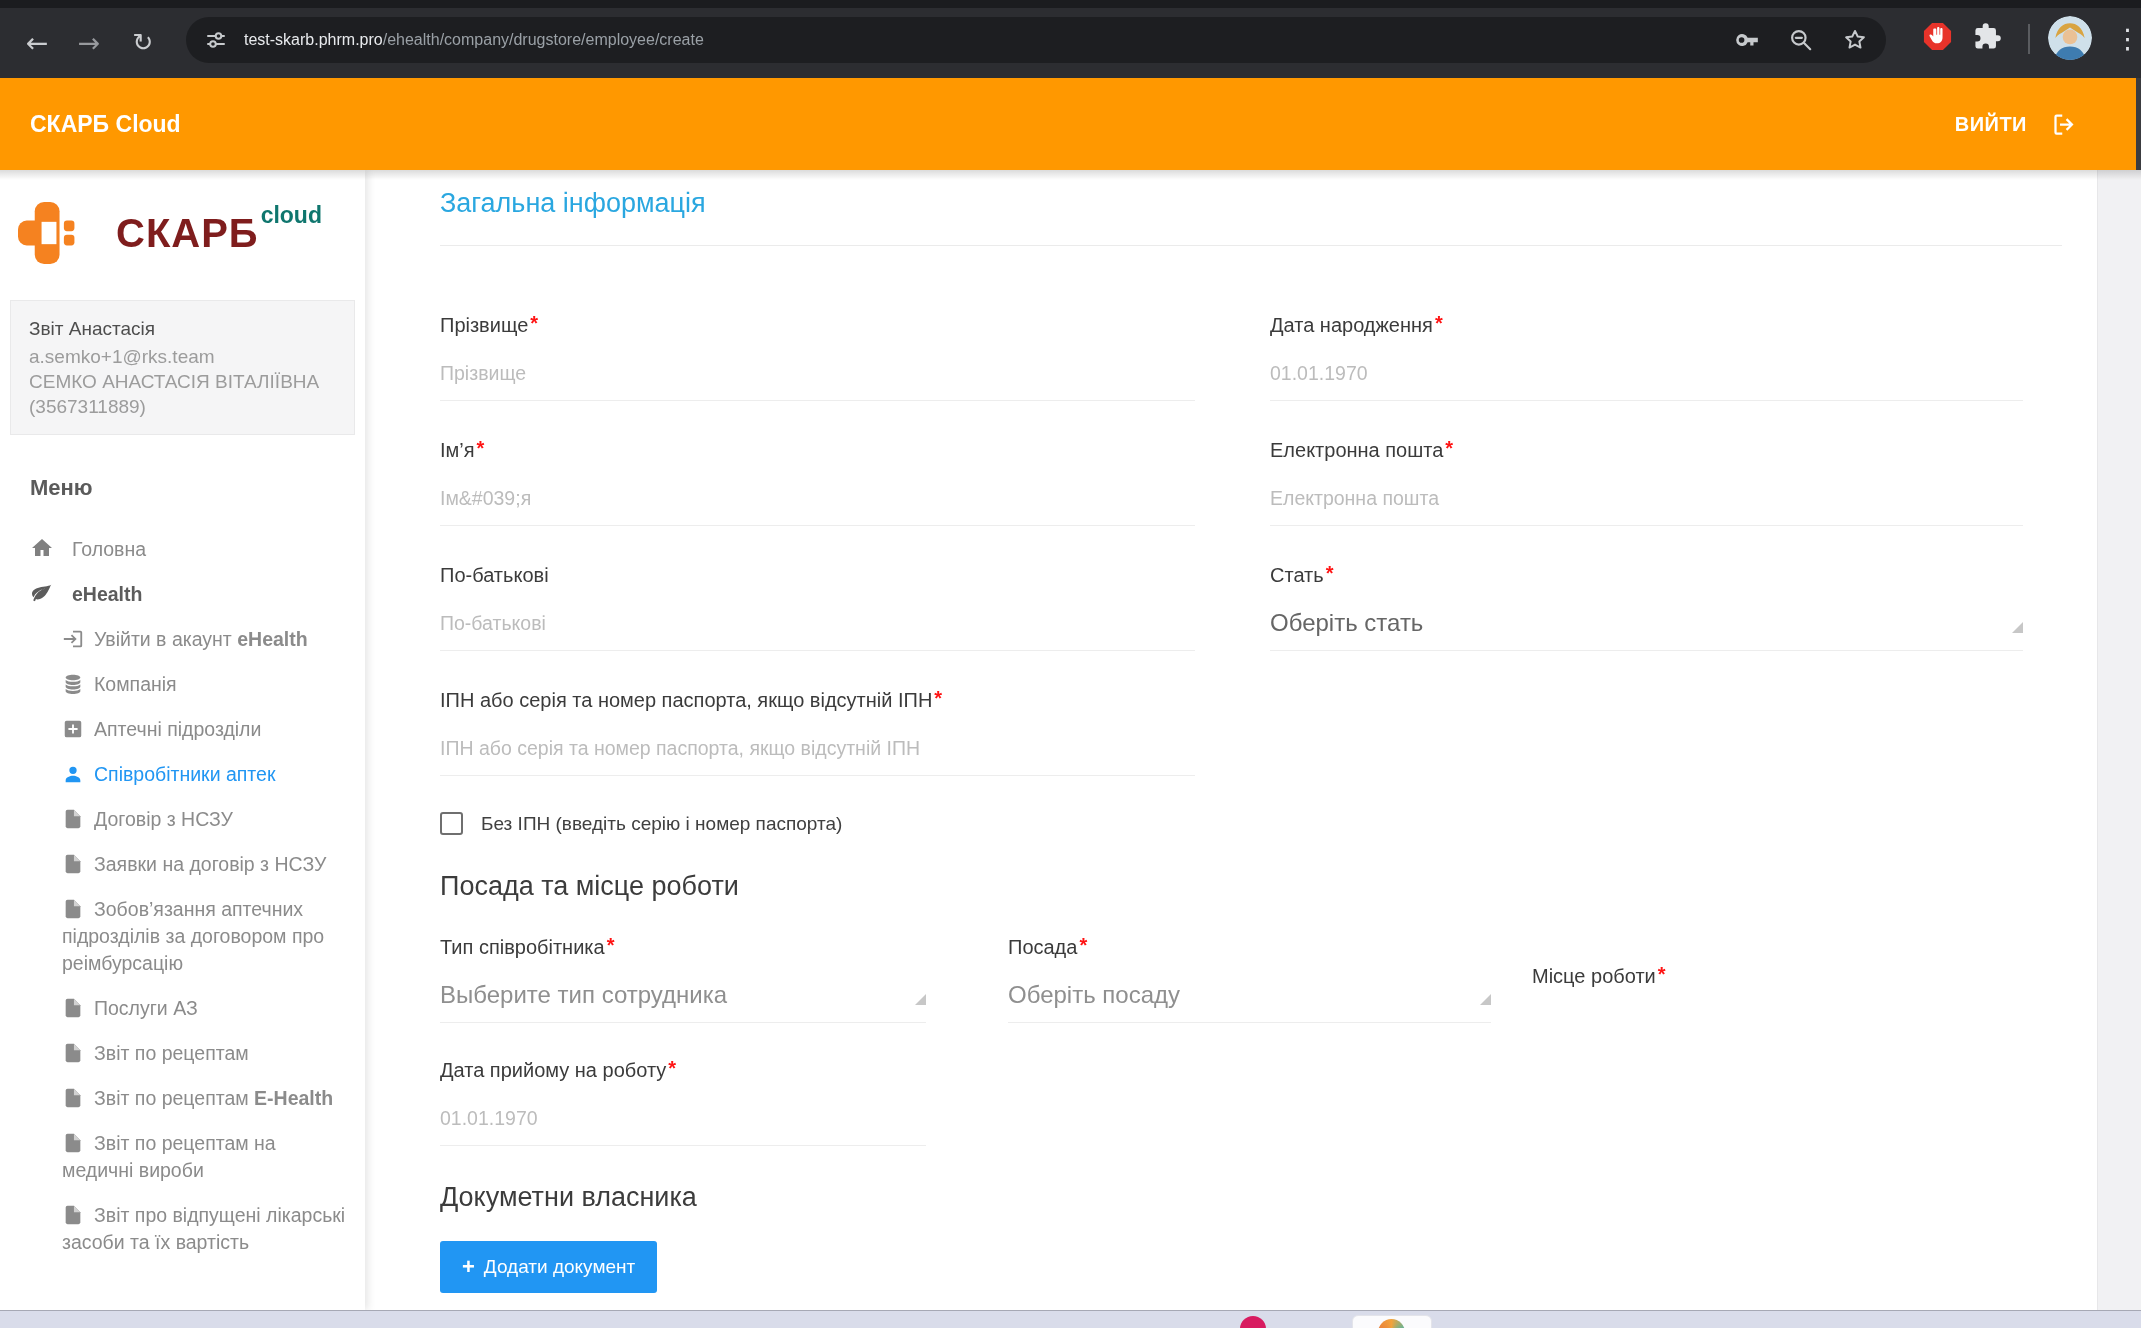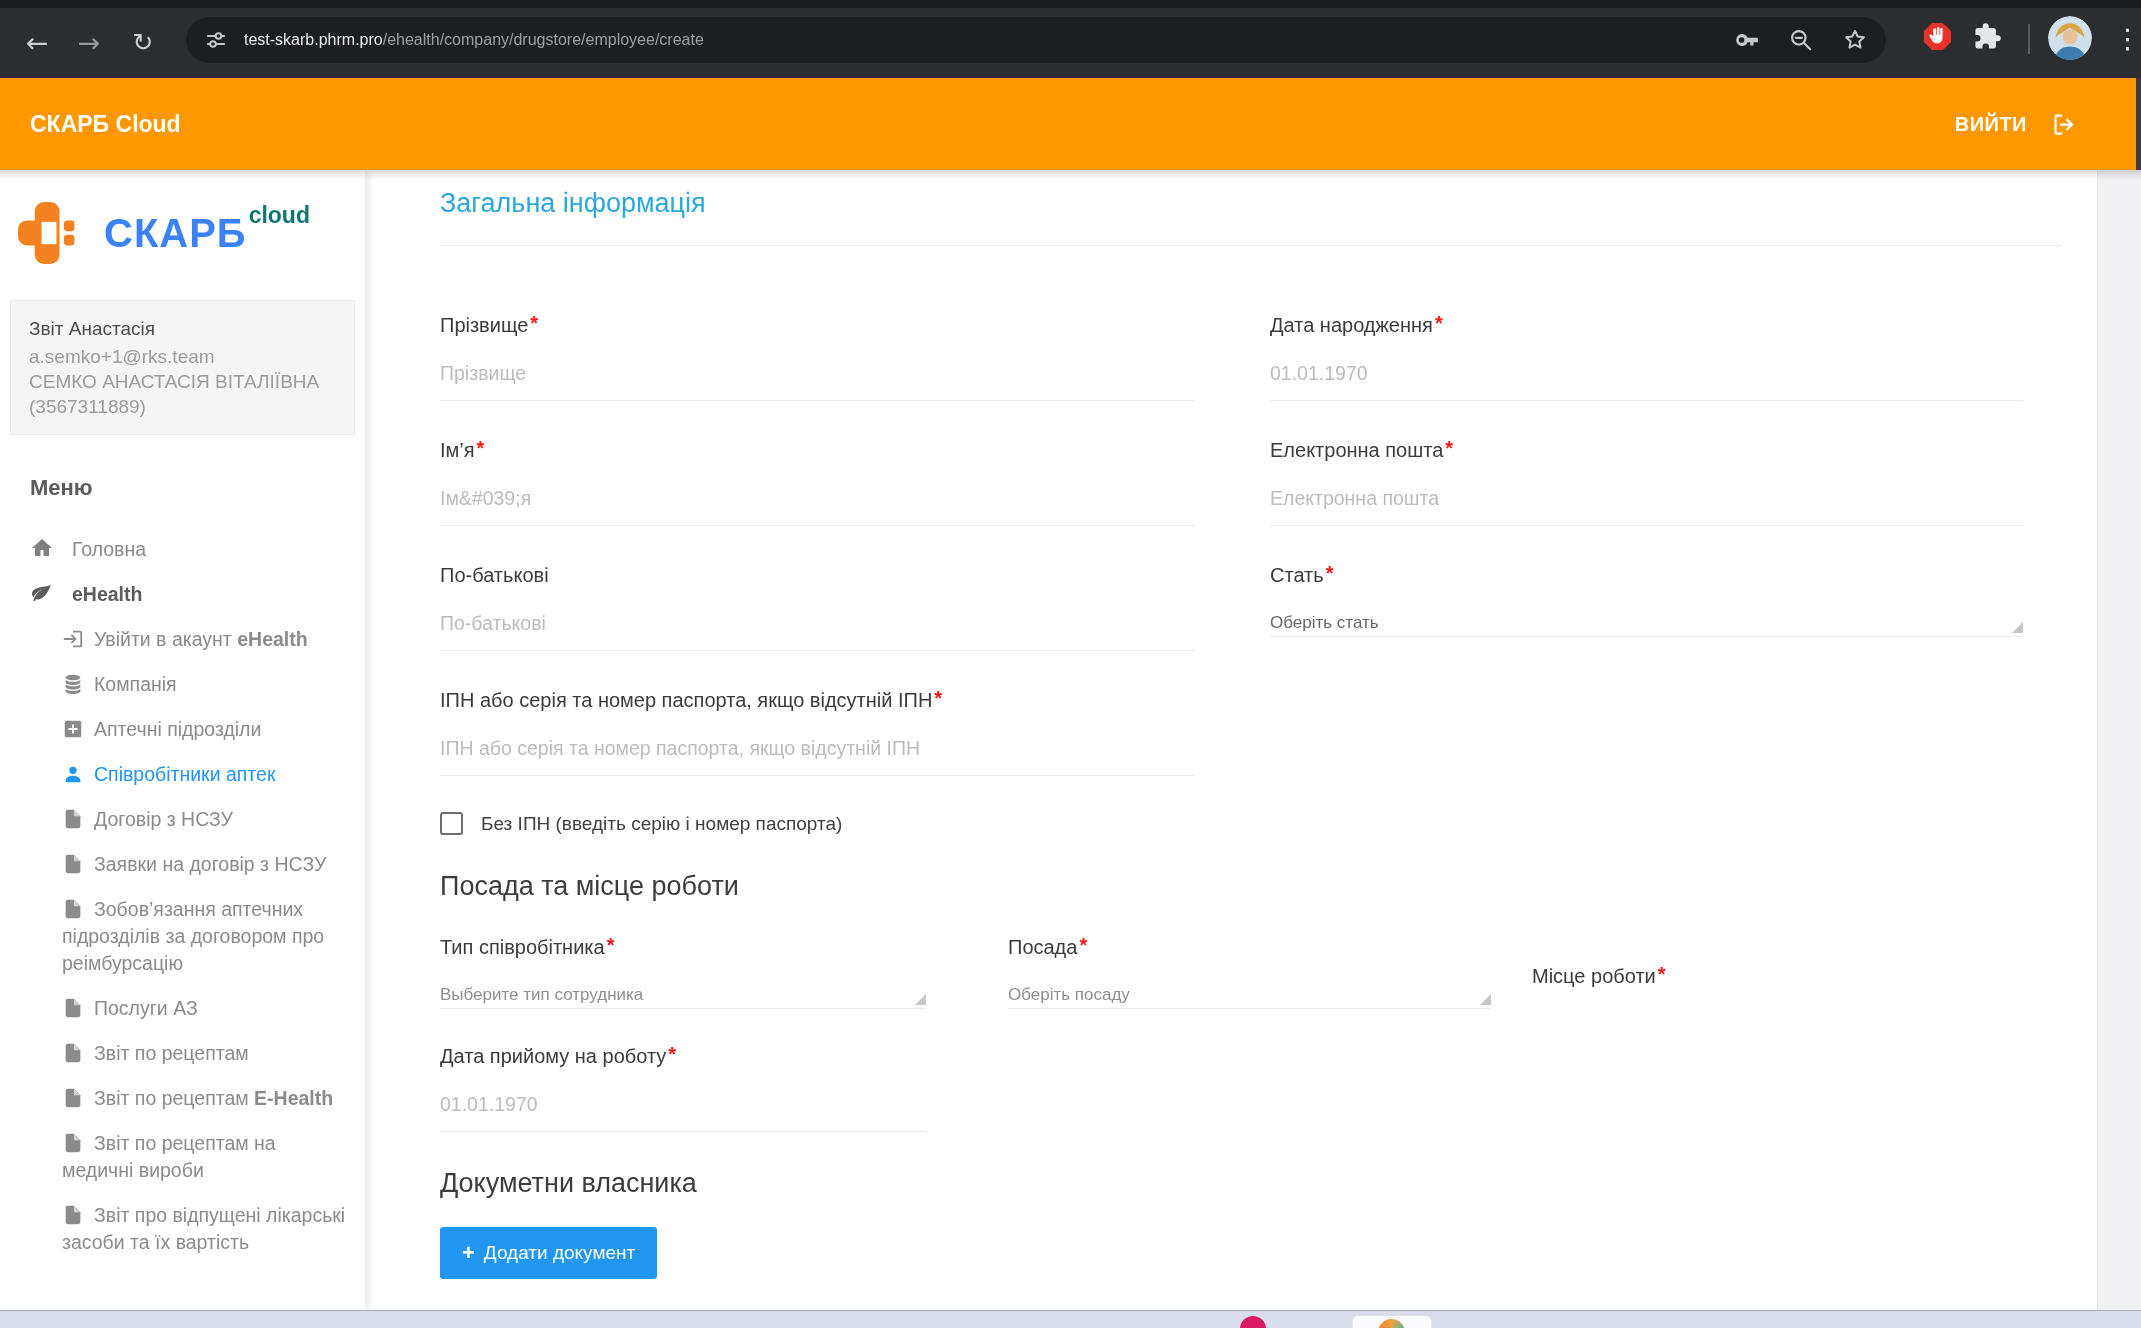--- a/index.html
+++ b/index.html
@@ -41,22 +41,22 @@
   .logout svg { width:27px; height:27px; }
 
   .top-shadow { position:absolute; left:0; top:170px; width:2141px; height:10px; z-index:6;
                 background:linear-gradient(rgba(0,0,0,.14), rgba(0,0,0,0)); pointer-events:none; }
 
   
   .sidebar { position:absolute; left:0; top:170px; width:365px; height:1140px; background:#ffffff;
              box-shadow:3px 0 8px rgba(0,0,0,.10); z-index:3; overflow:hidden; }
   .logo-row { padding:30px 0 0 18px; white-space:nowrap; }
   .logo-ic { display:inline-block; width:62px; height:66px; vertical-align:middle; }
-  .logo-text { display:inline-block; vertical-align:middle; margin-left:24px; font-size:40px; font-weight:bold;
-               color:#3b82f6; letter-spacing:1px; }
+  .logo-text { display:inline-block; vertical-align:middle; margin-left:36px; font-size:40px; font-weight:bold;
+               color:#7f1d1d; letter-spacing:1px; }
   .logo-cloud { position:relative; top:-14px; margin-left:2px; font-size:23px; font-weight:bold; color:#0f766e;
                 letter-spacing:0; }
   .user-box { margin:34px 10px 0; background:#f5f5f6; border:1px solid #e9e9ea; padding:15px 18px;
               font-size:19px; color:#9c9c9c; line-height:1.32; }
   .user-name { color:#4e4e4e; margin-bottom:3px; }
   .menu-title { margin:40px 0 0 30px; font-size:22px; font-weight:bold; color:#5b5b5b; }
   ul.menu { list-style:none; margin:26px 0 0; padding:0; }
   .menu li { padding:9px 16px 9px 30px; font-size:19.5px; color:#8b8b8b; line-height:27px; cursor:pointer; }
   .menu li.sub { padding-left:62px; }
   .menu li .mi { display:inline-block; width:22px; height:22px; margin-right:10px; vertical-align:-4px; }
@@ -80,23 +80,23 @@
   .col-b { width:753px; margin-left:75px; }
   .col-c { width:486px; }
   .col-d { width:483px; margin-left:82px; }
   .col-e { width:491px; margin-left:41px;margin-top:29px; }
   .f-label { font-size:20px; color:#3b3b3b; line-height:23px; }
   .req { color:#ff1414; font-weight:bold; margin-left:2px; position:relative; top:-2px; }
   .f-input { display:block; width:100%; border:none; border-bottom:1px solid #ededed; outline:none;
              background:transparent; padding:23px 0 14px; font-size:19.5px; line-height:26px; color:#555;
              font-family:"Liberation Sans", sans-serif; }
   .f-input::placeholder { color:#bcbcbc; opacity:1; }
-  .f-select { margin-top:23px; border-bottom:1px solid #ededed;
+  .f-select { margin-top:23px; padding-bottom:14px; border-bottom:1px solid #ededed;
               display:flex; justify-content:space-between; align-items:flex-end; line-height:26px;
-              font-size:17px; cursor:pointer; }
+              font-size:24px; cursor:pointer; }
   .sel-dark { color:#666666; }
   .sel-mid { color:#8f8f8f; }
   .sel-tri { width:0; height:0; border-bottom:11px solid #c7c7c7; border-left:11px solid transparent;
              margin-bottom:3px; }
   .chk-row { display:flex; align-items:center; margin-top:36px; }
   .chk { width:23px; height:23px; border:2px solid #6f6f6f; border-radius:3px; background:#fff; cursor:pointer;
          flex:0 0 auto; }
   .chk-label { margin-left:18px; font-size:19px; color:#404040; }
   .section-h { margin-top:36px; font-size:27px; color:#3c3c3c; line-height:31px; }
   .section-h.h2 { margin-top:36px; }

